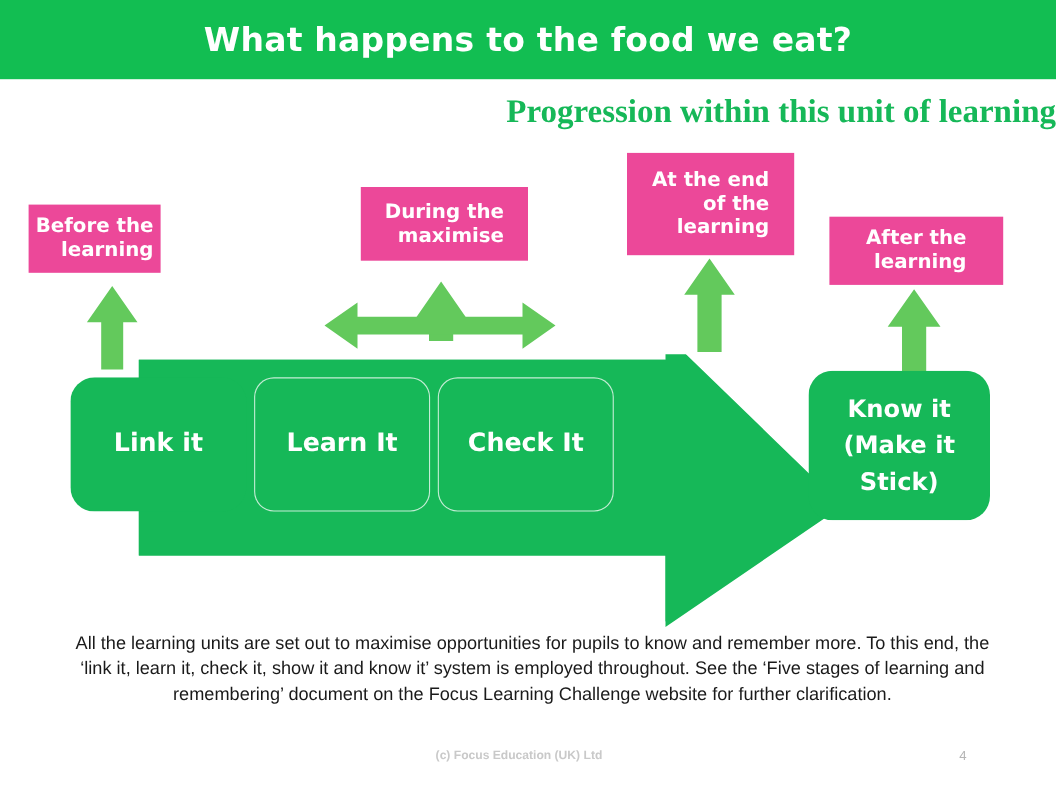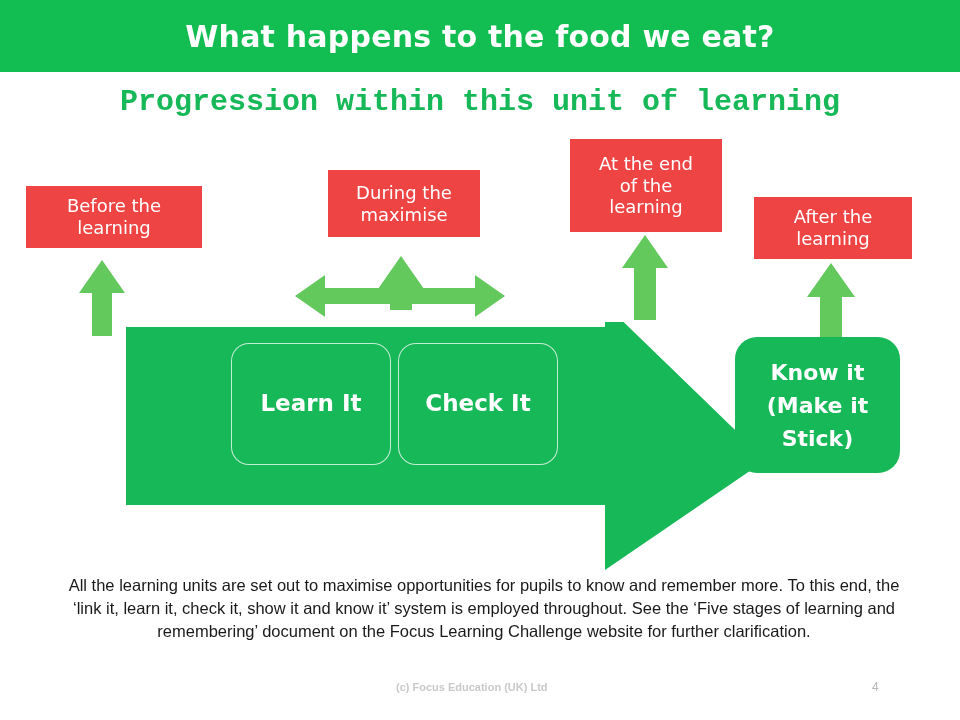--- a/index.html
+++ b/index.html
@@ -21,40 +21,40 @@
     position:absolute;left:0;top:0;width:960px;height:72px;
     display:flex;align-items:center;justify-content:center;
     color:#ffffff;
     font-size:30px;font-weight:bold;letter-spacing:.2px;
     font-family:"DejaVu Sans", sans-serif;
   }
 
   
   .subtitle{
     position:absolute;left:0;top:85px;width:960px;
-    text-align:center;
+    text-align:right;
     color:#16B858;
     font-size:30px;font-weight:bold;
-    font-family:Liberation Mono, monospace;
+    font-family:Liberation Serif, serif;
   }
 
   
   .label-card{
     position:absolute;
-    background:#ef4444;
+    background:#ec4899;
     color:#ffffff;
-    font-size:18px;font-weight:normal;line-height:1.22;
-    text-align:center;
+    font-size:18px;font-weight:bold;line-height:1.22;
+    text-align:right;
     display:flex;align-items:center;justify-content:center;
     font-family:"DejaVu Sans", sans-serif;
     padding:2px 4px;
     box-sizing:border-box;
     white-space:pre-line;
   }
-  #card-before{left:26px;top:186px;width:176px;height:62px;}
+  #card-before{left:26px;top:186px;width:120px;height:62px;}
   #card-during{left:328px;top:170px;width:152px;height:67px;}
   #card-atend{left:570px;top:139px;width:152px;height:93px;}
   #card-after{left:754px;top:197px;width:158px;height:62px;}
 
   
   .big-arrow{
     position:absolute;left:126px;top:322px;width:640px;height:248px;
   }
 
   
@@ -142,20 +142,21 @@
   <div class="label-card" id="card-before">Before the
 learning</div>
   <div class="label-card" id="card-during">During the
 maximise</div>
   <div class="label-card" id="card-atend">At the end
 of the
 learning</div>
   <div class="label-card" id="card-after">After the
 learning</div>
 
+  <div class="stage" id="stage-0">Link it</div>
   <div class="stage" id="stage-1">Learn It</div>
   <div class="stage" id="stage-2">Check It</div>
   <div class="stage" id="stage-4">Know it
 (Make it
 Stick)</div>
 
   <div class="body-text">All the learning units are set out to maximise opportunities for pupils to know and remember more. To this end, the ‘link it, learn it, check it, show it and know it’ system is employed throughout. See the ‘Five stages of learning and remembering’ document on the Focus Learning Challenge website for further clarification.</div>
 
   <div class="footer-left">(c) Focus Education (UK) Ltd</div>
   <div class="footer-page">4</div>

